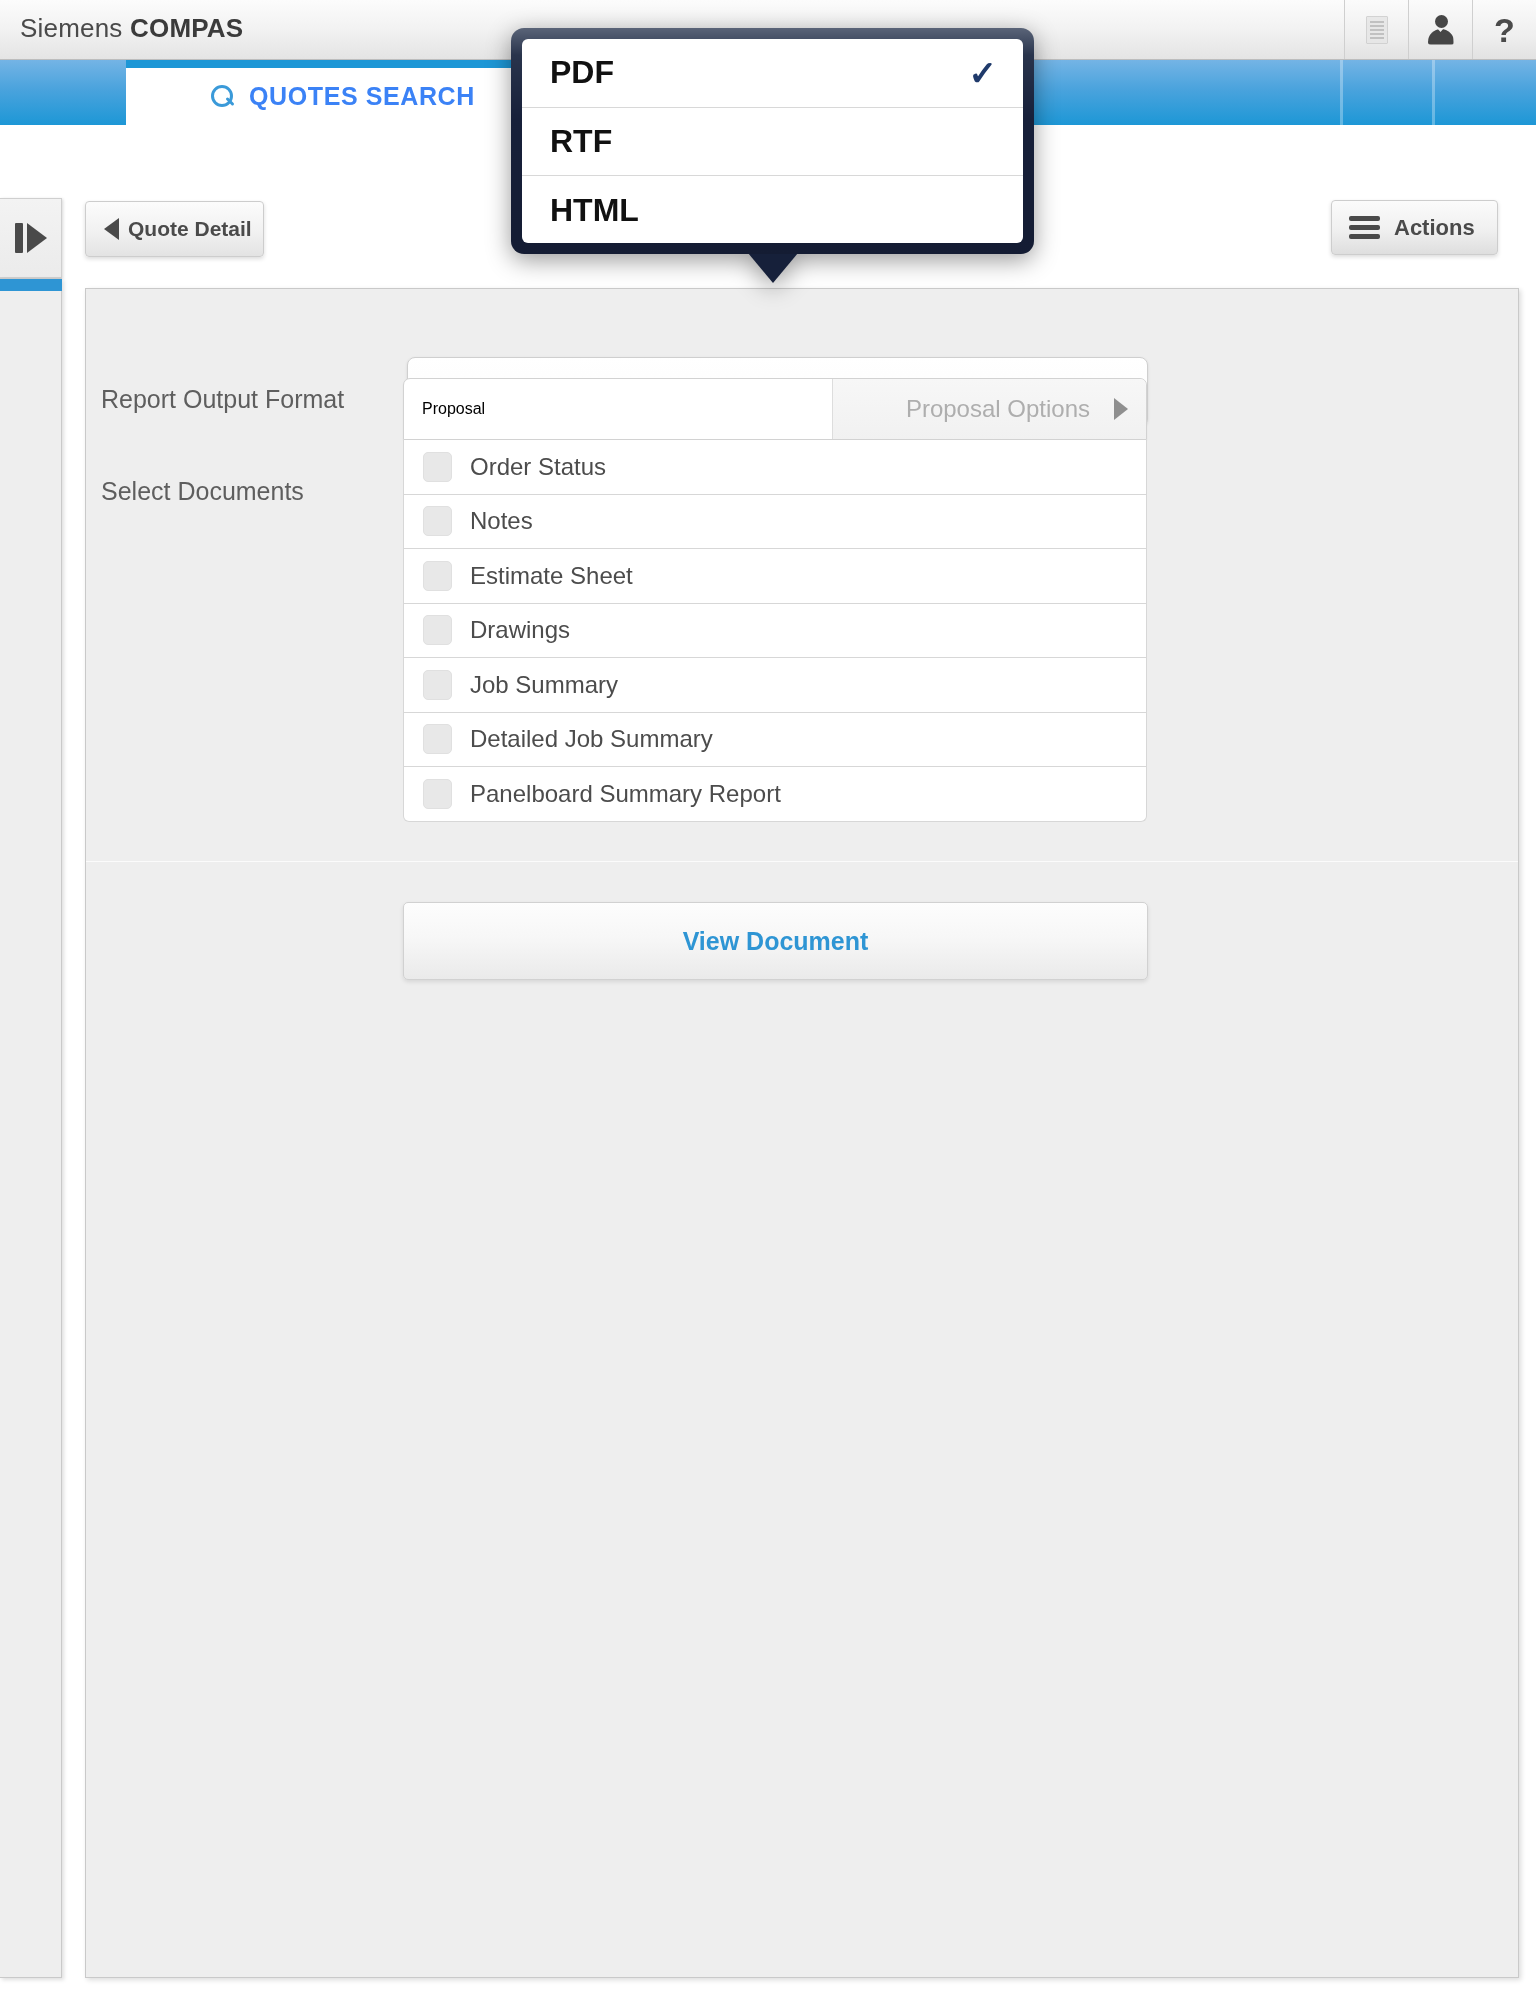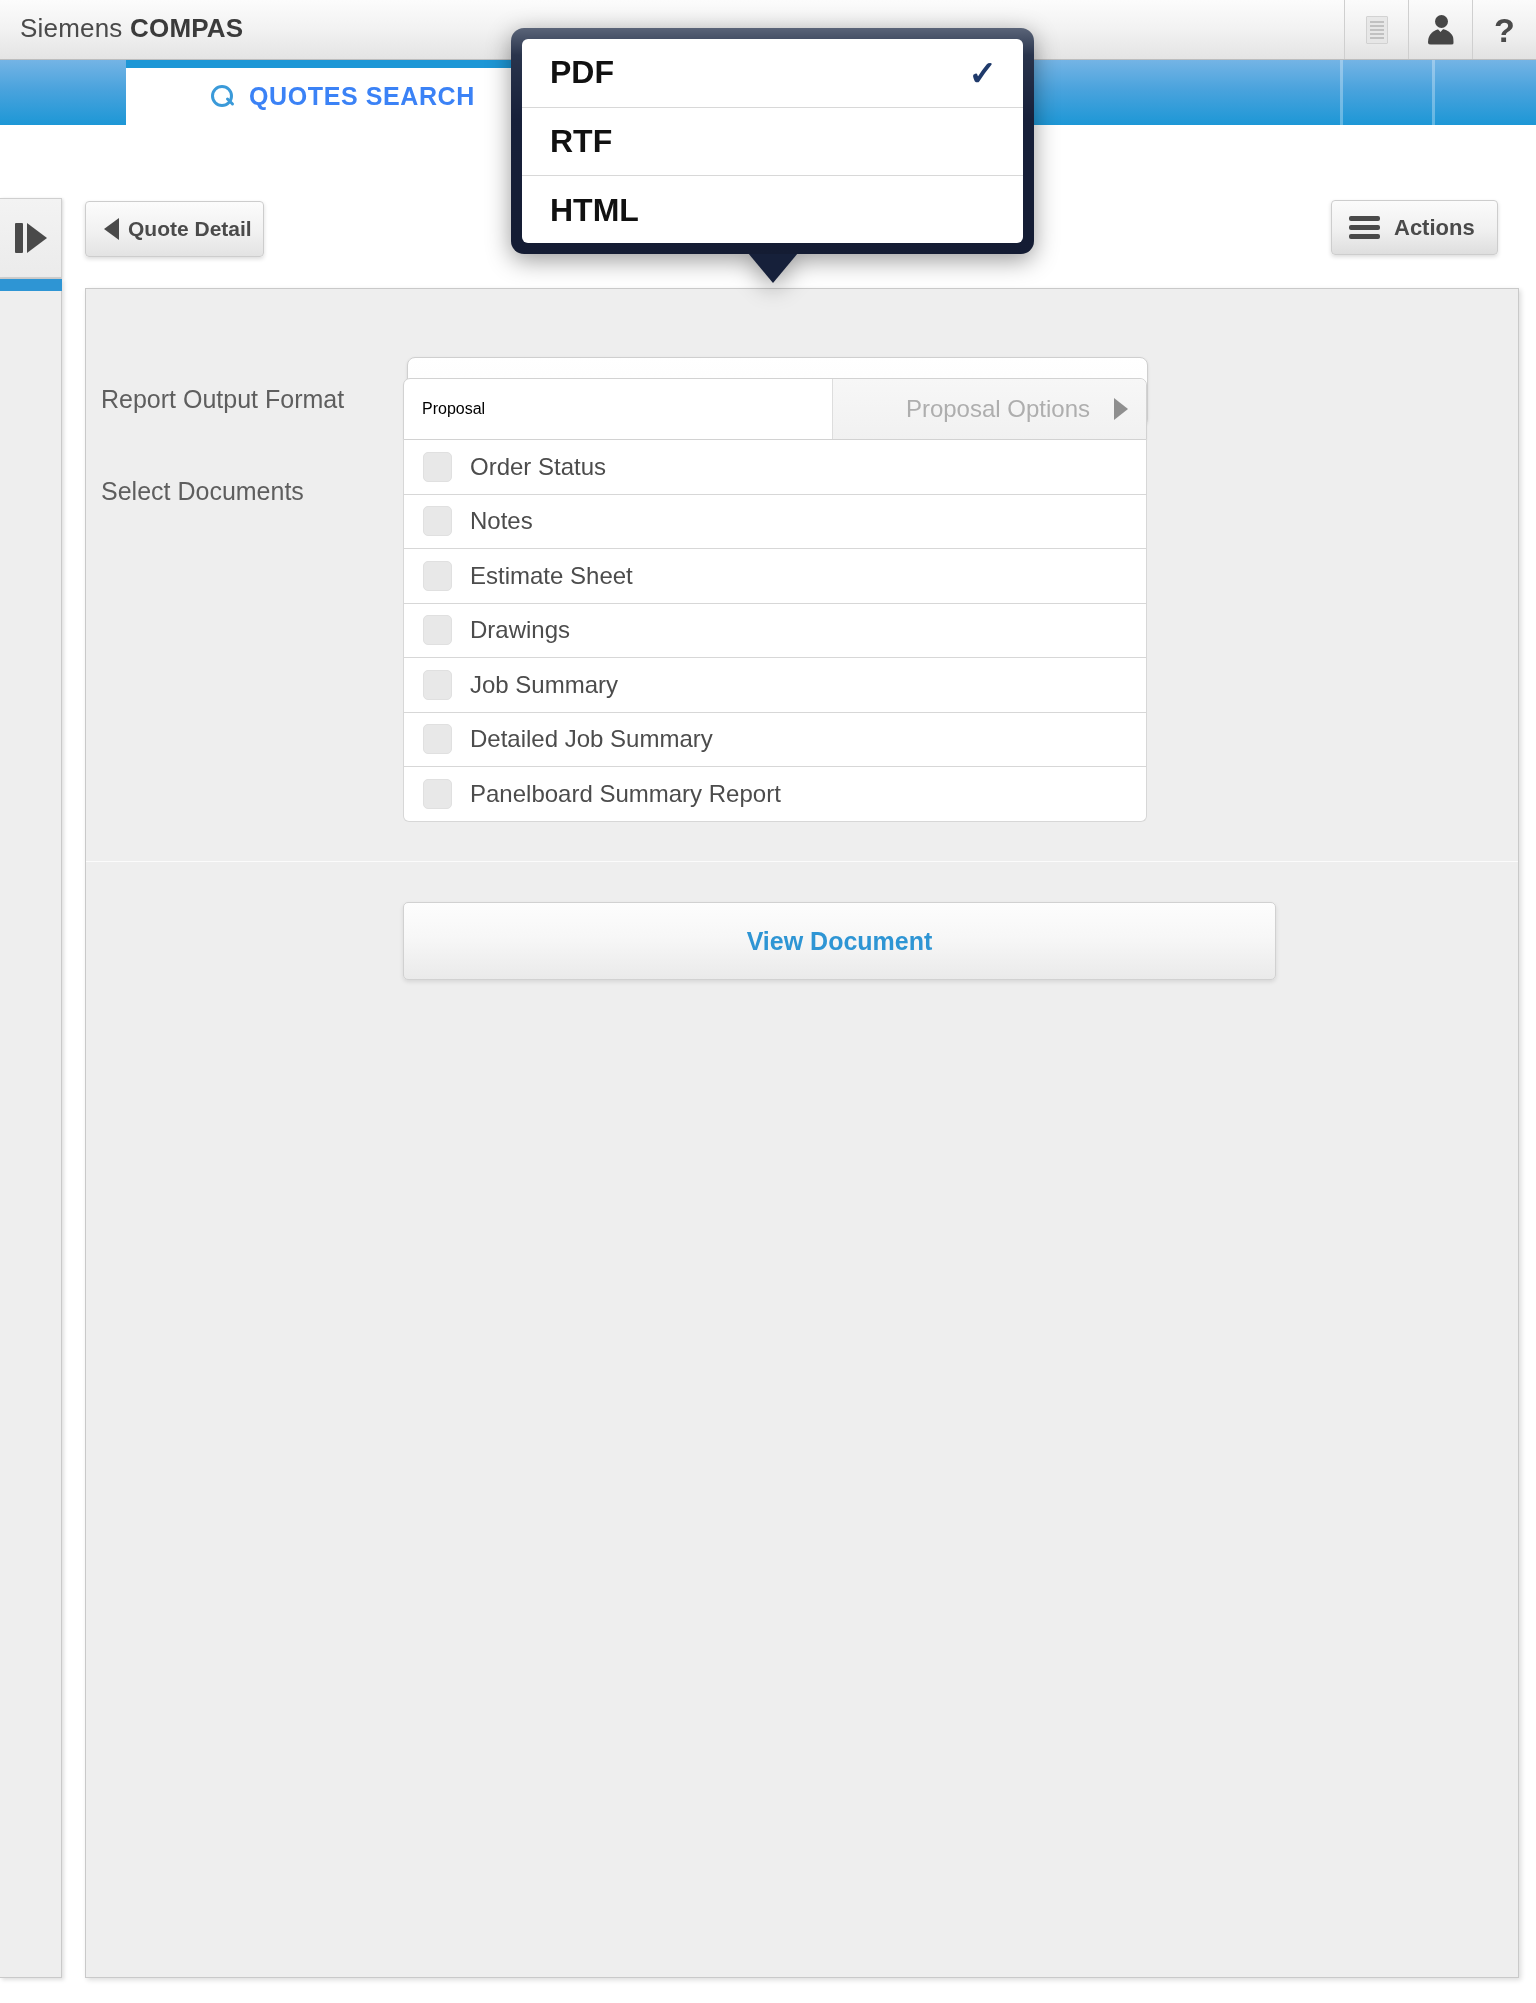--- a/index.html
+++ b/index.html
@@ -227,21 +227,21 @@
     width: 0; height: 0; border-left: 14px solid #8f8f8f;
     border-top: 11px solid transparent; border-bottom: 11px solid transparent;
   }
 
   .divider {
     position: absolute; left: 0; top: 572px; width: 1432px; height: 1px;
     background: #d3d3d3;
     border-top: 1px solid #fbfbfb;
   }
   .btn-view-doc {
-    position: absolute; left: 317px; top: 613px; width: 873px; height: 78px;
+    position: absolute; left: 317px; top: 613px; width: 745px; height: 78px;
     background: linear-gradient(to bottom, #fdfdfd 0%, #f7f7f7 45%, #eaeaea 100%);
     border: 1px solid #d1d1d1; border-radius: 5px;
     box-shadow: 0 2px 4px rgba(0,0,0,.10);
     display: flex; align-items: center; justify-content: center;
   }
   .btn-view-doc-label { font-size: 25px; font-weight: bold; color: #2e95d4; }
 
   
   .popup-wrap {
     position: absolute; left: 511px; top: 28px; width: 523px; height: 252px;

